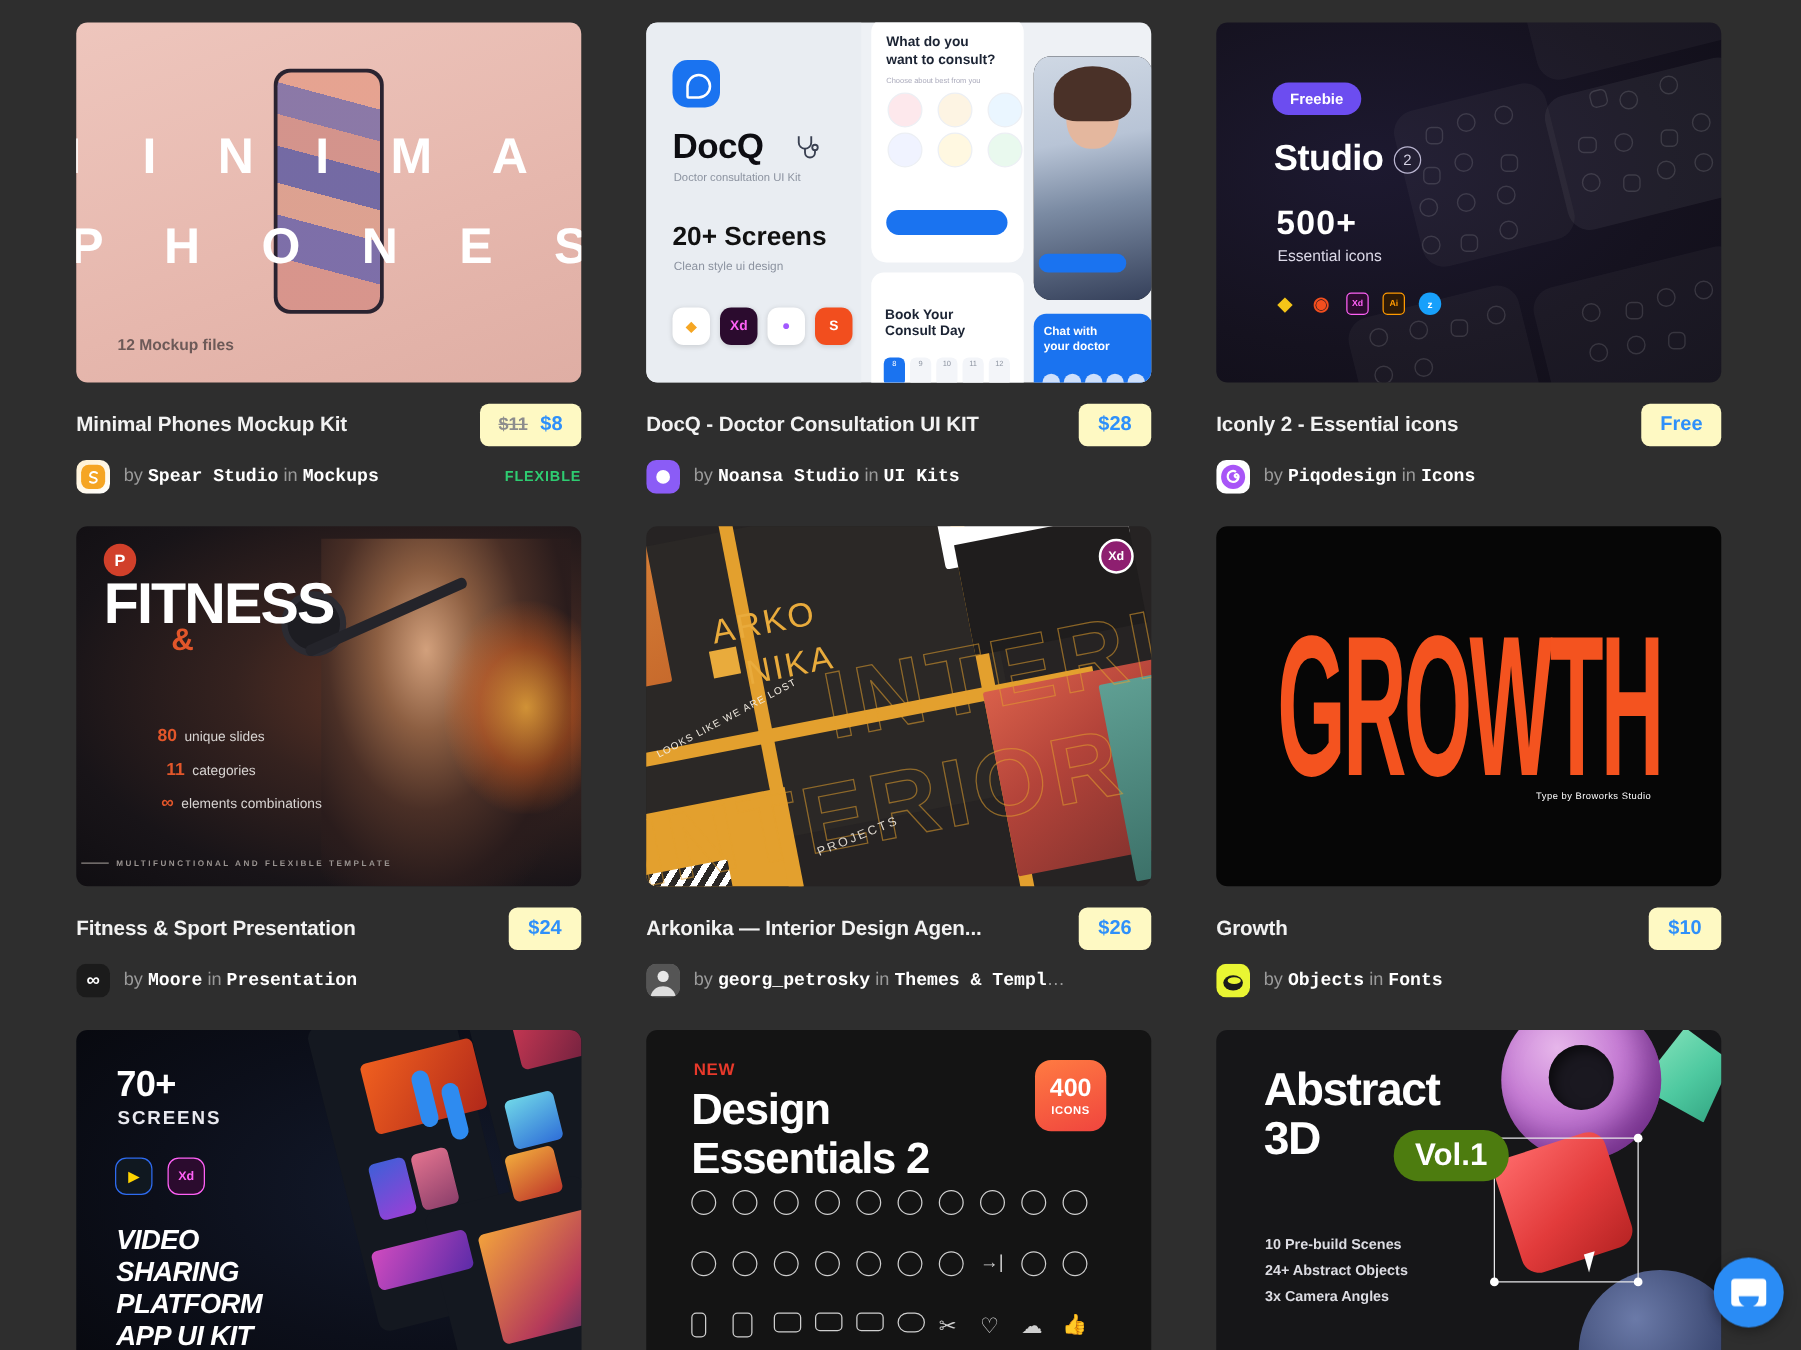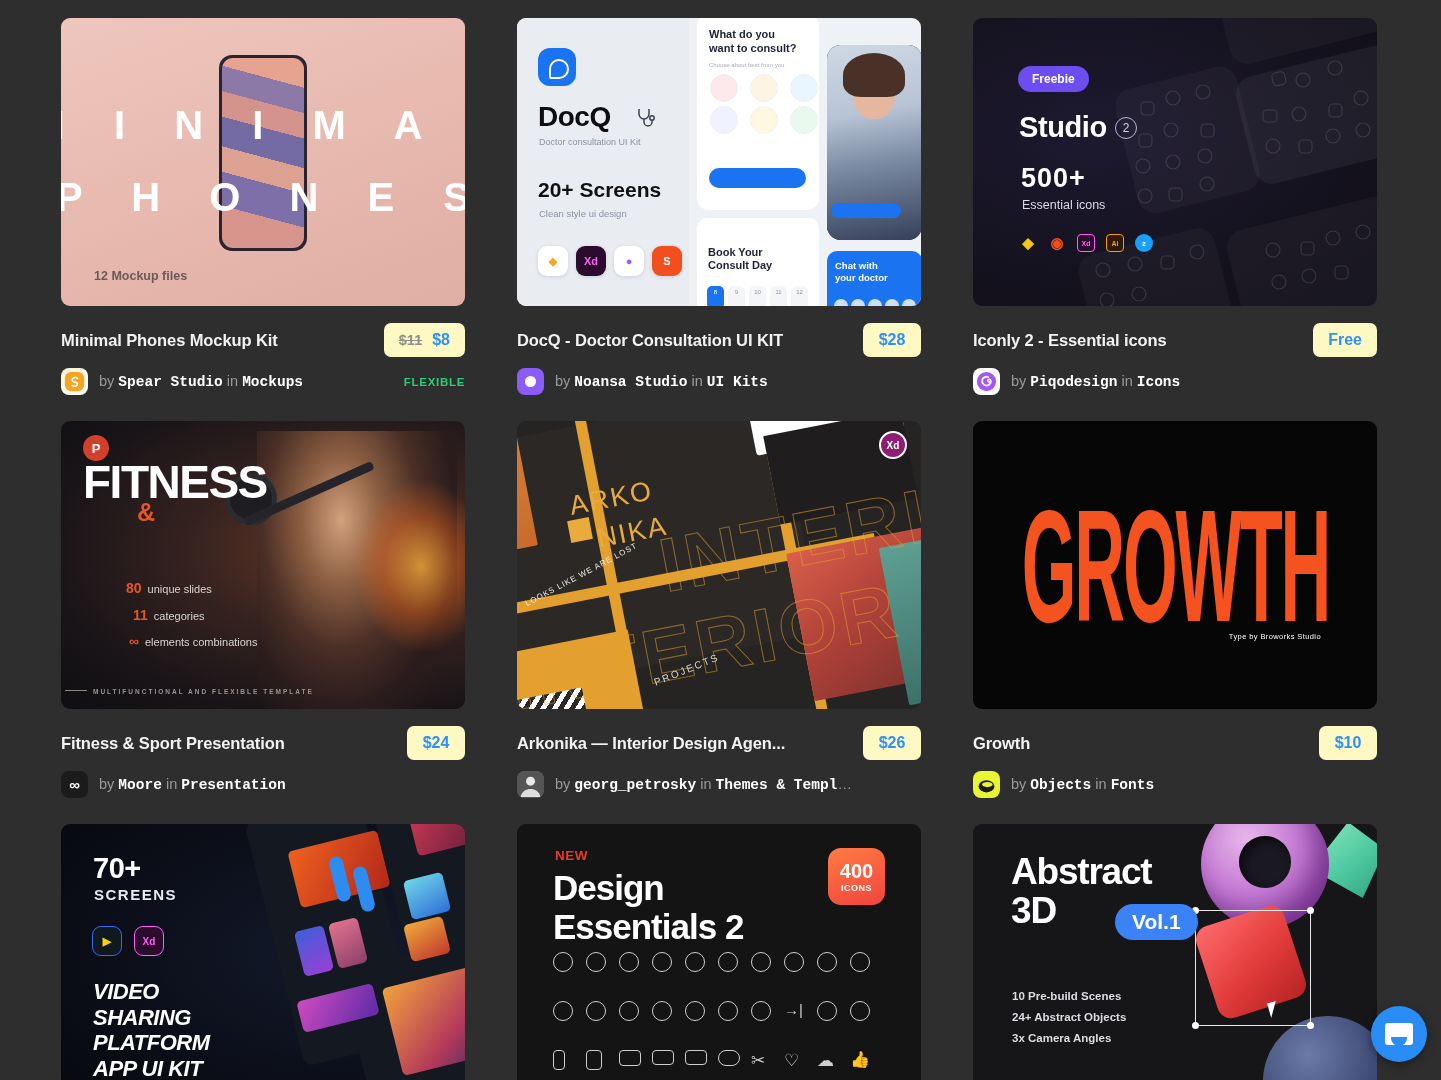--- a/index.html
+++ b/index.html
@@ -179,21 +179,21 @@
   .t-de .de-badge .n { font-size:20px; font-weight:bold; line-height:1;}
   .t-de .de-badge .l { font-size:9px; font-weight:bold; letter-spacing:0.5px; margin-top:2px;}
   .t-de .de-grid { position:absolute; left:36px; top:128px; display:grid; grid-template-columns:repeat(10,33px); row-gap:29px; }
   .t-de .de-ic { width:20px;height:20px;border-radius:50%;border:1.5px solid #cfcfcf; position:relative;}
   .t-de .de-ic.sq { border-radius:4px; }
   .t-de .de-ic.none { border:none; }
 
   
   .t-a3d { background:#161618; }
   .t-a3d .a-t { position:absolute; left:38px; top:28px; font-size:37px; font-weight:bold; color:#fff; line-height:1.06; letter-spacing:-1.2px;}
-  .t-a3d .a-vol { position:absolute; left:142px; top:80px; background:#3b82f6; color:#fff; font-size:21px; font-weight:bold; padding:6px 17px; border-radius:20px;}
+  .t-a3d .a-vol { position:absolute; left:142px; top:80px; background:#4d7c0f; color:#fff; font-size:25px; font-weight:bold; padding:6px 17px; border-radius:20px;}
   .t-a3d .a-li { position:absolute; left:39px; font-size:11.5px; color:#dcdce2; font-weight:bold;}
   .t-a3d .a-torus { position:absolute; left:228px; top:-24px; width:128px;height:128px;border-radius:50%;
       background: radial-gradient(circle at 35% 30%, #e6b6ea 0%, #c87fd6 40%, #9a4fb4 80%);
       box-shadow: inset -12px -12px 24px rgba(80,20,100,.5);}
   .t-a3d .a-torus:after { content:""; position:absolute; left:38px; top:36px; width:52px;height:52px;border-radius:50%; background:#1a1820; box-shadow: inset 4px 4px 10px rgba(0,0,0,.6);}
   .t-a3d .a-gem { position:absolute; right:-8px; top:-2px; width:74px;height:76px;
       background: linear-gradient(140deg,#8fe8c0 0%, #4ec9a0 55%, #2e9f7d 100%);
       clip-path: polygon(50% 0, 100% 36%, 70% 100%, 0 62%);}
   .t-a3d .a-cyl { position:absolute; left:232px; top:90px; width:92px;height:96px;border-radius:14px;
       background: linear-gradient(150deg,#ff6b6b 0%, #e23b3b 55%, #b62323 100%); transform: rotate(-18deg);}

